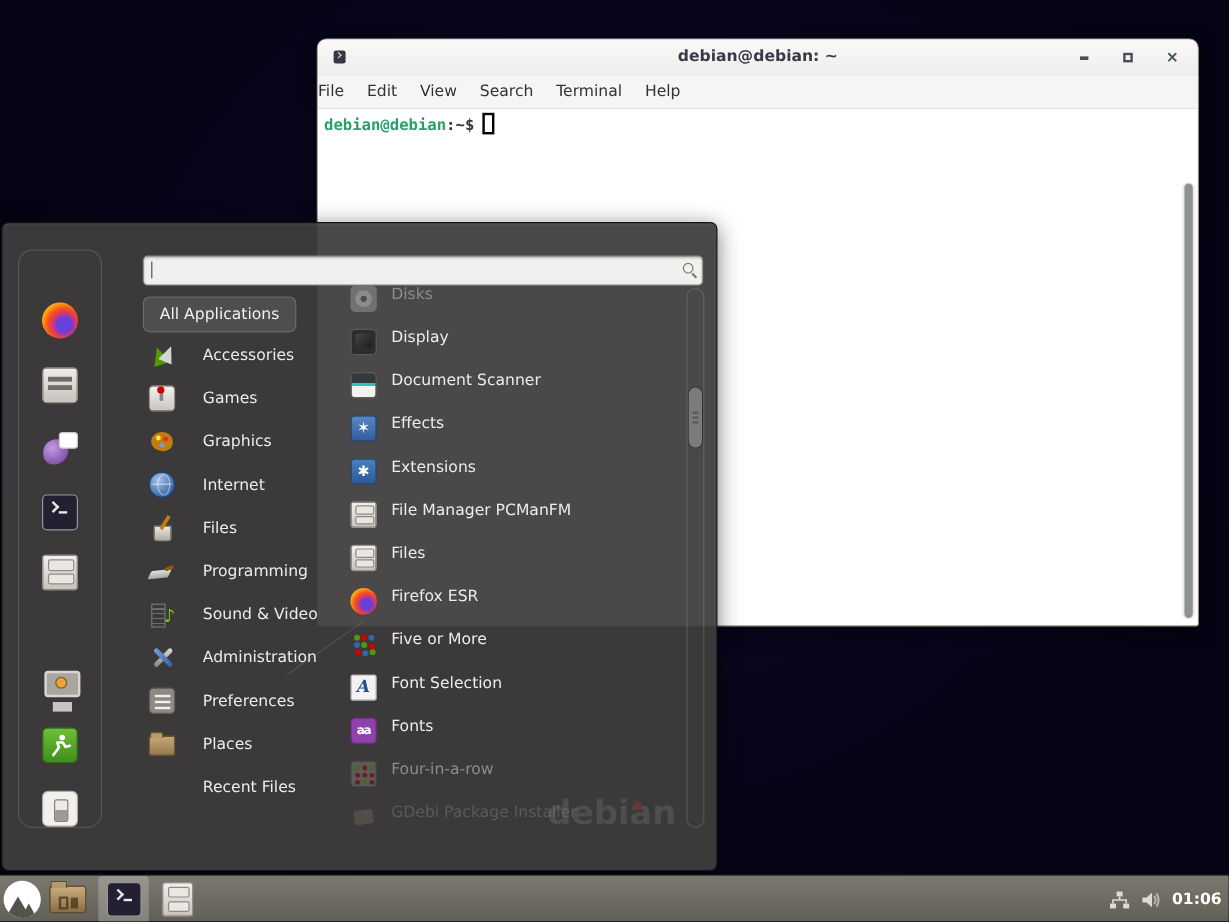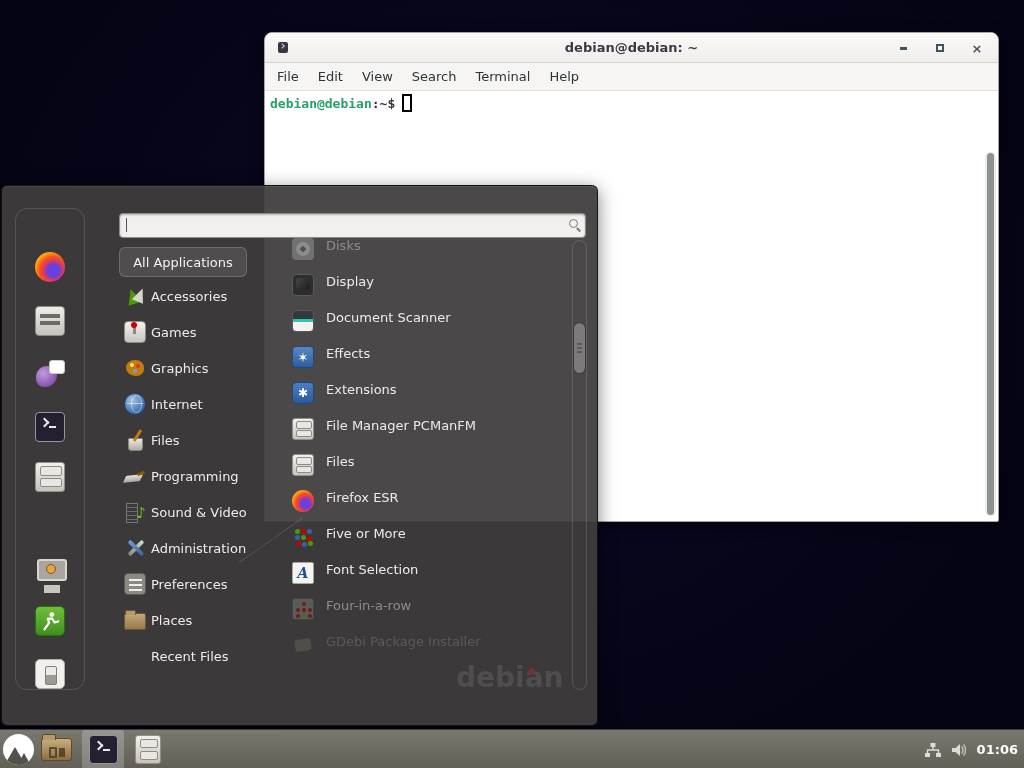--- a/index.html
+++ b/index.html
@@ -21,21 +21,21 @@
   .titlebar .app-ic::after { content:''; position:absolute; left:2px; top:2px; width:3px; height:3px;
     border-right:1px solid #cfcfcf; border-bottom:1px solid #cfcfcf; transform:rotate(-45deg); }
   .title-text { font-size:13px; font-weight:bold; color:#3d3846; }
   .wbtns { position:absolute; right:14px; top:0; height:30px; display:flex; align-items:center; gap:23px; }
   .wbtn { width:14px; height:14px; display:flex; align-items:center; justify-content:center; cursor:default; }
   .g-min { width:7px; height:3px; background:#44525c; }
   .g-max { width:8px; height:8px; border:2px solid #44525c; }
   .g-close { font-size:13px; font-weight:bold; color:#44525c; line-height:1; }
 
   .menubar { height:28px; background:#f6f5f4; border-bottom:1px solid #e3dfdb;
-    display:flex; align-items:center; gap:19px; padding-left:12px; }
+    display:flex; align-items:center; gap:19px; }
   .menubar span { font-size:13px; color:#2e3436; }
 
   .term-body { position:relative; height:429px; background:#fff; font-family:"DejaVu Sans Mono", monospace;
     font-size:13px; padding:3px 5px; }
   .prompt-user { color:#26a269; font-weight:bold; }
   .prompt-sym { color:#2e3436; font-weight:bold; }
   .term-cursor { display:inline-block; width:10px; height:18px; border:2px solid #000;
     margin-left:7px; vertical-align:-4px; }
   .term-scroll { position:absolute; right:2px; top:61px; bottom:4px; width:11px;
     background:#efedeb; border-radius:5px; }
@@ -68,21 +68,21 @@
   .mag { position:absolute; right:8px; top:6px; width:9px; height:9px; border:1.5px solid #7d7a74;
     border-radius:50%; }
   .mag::after { content:''; position:absolute; left:7px; top:7px; width:5px; height:1.5px;
     background:#7d7a74; transform:rotate(45deg); transform-origin:left center; }
 
   .all-apps { position:absolute; left:117px; top:61px; width:128px; height:30px;
     background:rgba(255,255,255,.10); border:1px solid rgba(255,255,255,.18); border-radius:6px;
     display:flex; align-items:center; justify-content:center; color:#f2f1ef; cursor:pointer; }
 
   .cats { position:absolute; left:122px; top:92px; width:158px; }
-  .cat-row { height:36px; display:flex; align-items:center; gap:5px; cursor:pointer; }
+  .cat-row { height:36px; display:flex; align-items:center; gap:23px; cursor:pointer; }
   .cat-row .lbl { white-space:nowrap; }
   .cat-spacer { width:22px; height:22px; flex:none; }
 
   .apps { position:absolute; left:290px; top:52px; width:276px; }
   .app-row { height:36px; display:flex; align-items:flex-start; gap:12px; cursor:pointer; }
   .app-row .lbl { white-space:nowrap; }
   .app-row.disabled .lbl { color:#8f8d89; }
   .app-row.disabled .ic { opacity:.5; }
   .app-row.faint { opacity:.38; }
 
@@ -398,20 +398,24 @@
           <span class="lbl">Firefox ESR</span>
         </div>
       <div class="app-row">
           <span class="ic a-five"></span>
           <span class="lbl">Five or More</span>
         </div>
       <div class="app-row">
           <span class="ic a-fontsel">A</span>
           <span class="lbl">Font Selection</span>
         </div>
+      <div class="app-row">
+          <span class="ic a-fonts">aa</span>
+          <span class="lbl">Fonts</span>
+        </div>
       <div class="app-row disabled">
           <span class="ic a-four"></span>
           <span class="lbl">Four-in-a-row</span>
         </div>
       <div class="app-row disabled faint">
           <span class="ic a-gdebi"></span>
           <span class="lbl">GDebi Package Installer</span>
         </div>
     </div>
 

